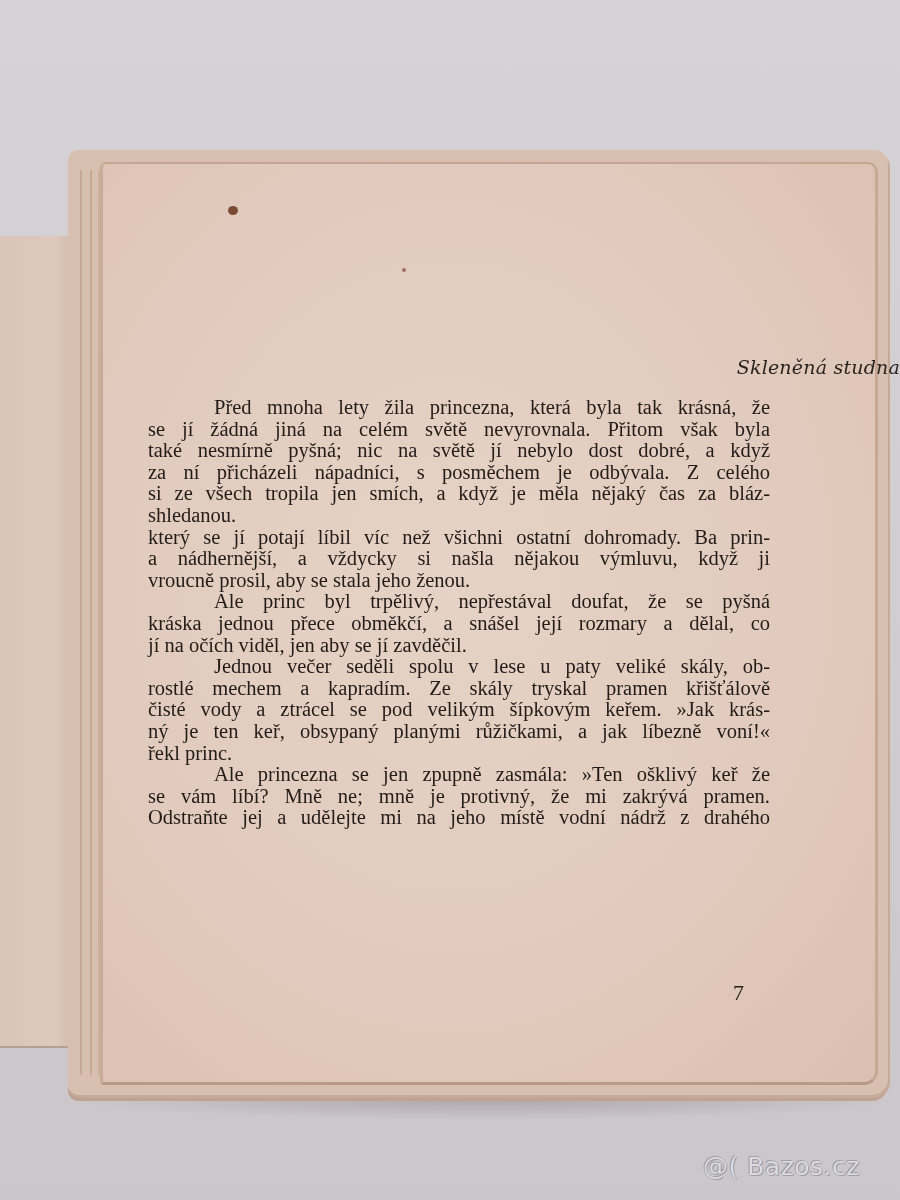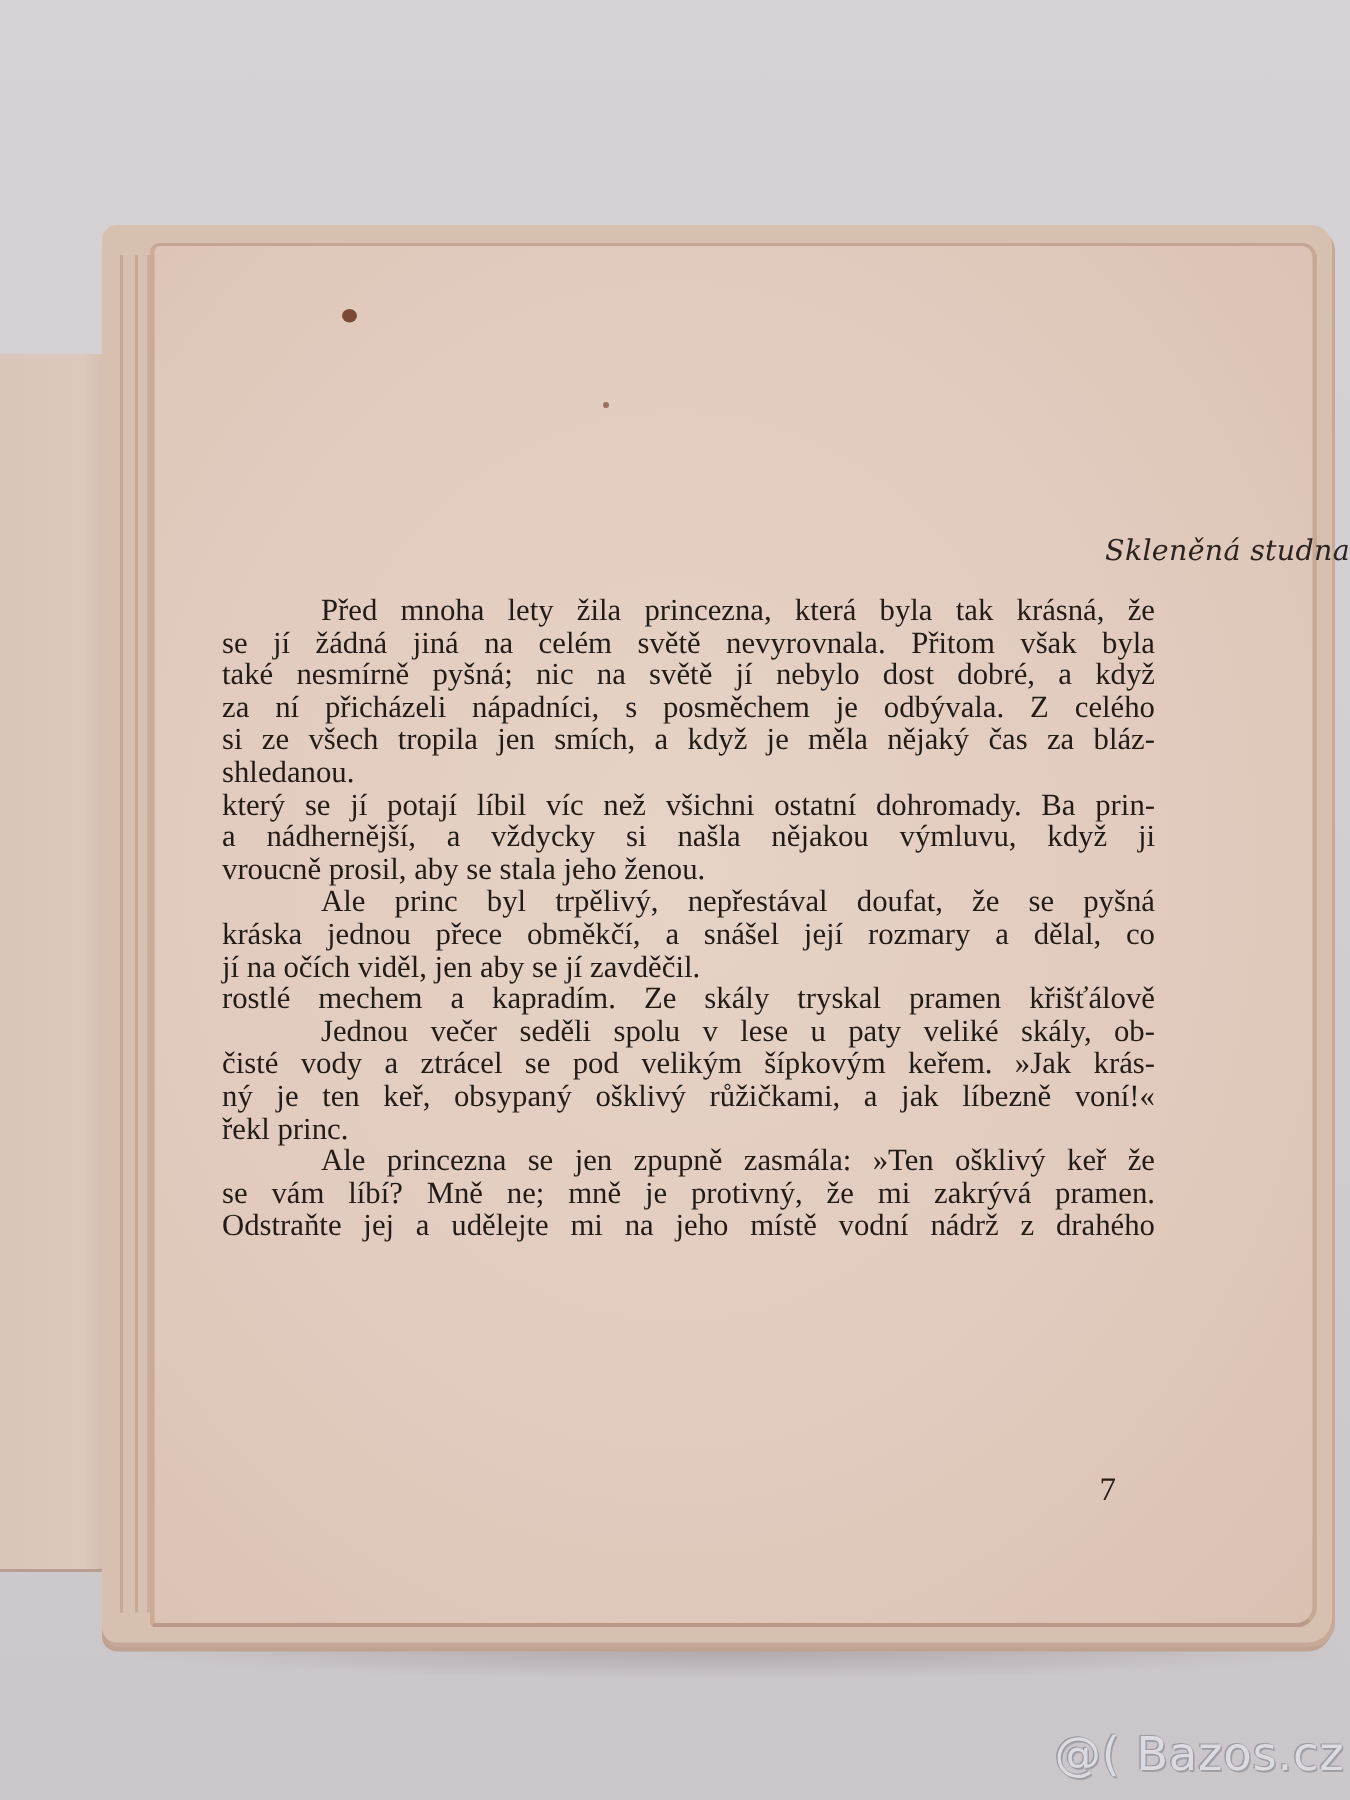--- a/index.html
+++ b/index.html
@@ -113,21 +113,21 @@
       top: 980px;
       font-family: "Liberation Serif", serif;
       font-size: 22px;
       color: #231c19;
     }
     .watermark {
       position: absolute;
       left: 703px;
       top: 1152px;
       font-family: "DejaVu Sans", sans-serif;
-      font-size: 31px;
+      font-size: 25px;
       color: rgba(235,235,240,0.85);
       text-shadow: 0 0 1px rgba(120,120,130,0.9), 1px 1px 0 rgba(140,140,150,0.6), -1px -1px 0 rgba(140,140,150,0.6);
       letter-spacing: 0.5px;
     }
   </style>
 </head>
 <body>
 
 <div class="left-page"></div>
 <div class="book-shadow"></div>
@@ -158,24 +158,24 @@
     <span class="line">který se jí potají líbil víc než všichni ostatní dohromady. Ba prin-</span>
     <span class="line">a nádhernější, a vždycky si našla nějakou výmluvu, když ji</span>
     <span class="line last">vroucně prosil, aby se stala jeho ženou.</span>
   </p>
   <p>
     <span class="line indent">Ale princ byl trpělivý, nepřestával doufat, že se pyšná</span>
     <span class="line">kráska jednou přece obměkčí, a snášel její rozmary a dělal, co</span>
     <span class="line last">jí na očích viděl, jen aby se jí zavděčil.</span>
   </p>
   <p>
+    <span class="line indent">Jednou večer seděli spolu v lese u paty veliké skály, ob-</span>
     <span class="line">rostlé mechem a kapradím. Ze skály tryskal pramen křišťálově</span>
-    <span class="line indent">Jednou večer seděli spolu v lese u paty veliké skály, ob-</span>
     <span class="line">čisté vody a ztrácel se pod velikým šípkovým keřem. »Jak krás-</span>
-    <span class="line">ný je ten keř, obsypaný ošklivý růžičkami, a jak líbezně voní!«</span>
+    <span class="line">ný je ten keř, obsypaný planými růžičkami, a jak líbezně voní!«</span>
     <span class="line last">řekl princ.</span>
   </p>
   <p>
     <span class="line indent">Ale princezna se jen zpupně zasmála: »Ten ošklivý keř že</span>
     <span class="line">se vám líbí? Mně ne; mně je protivný, že mi zakrývá pramen.</span>
     <span class="line">Odstraňte jej a udělejte mi na jeho místě vodní nádrž z drahého</span>
   </p>
 </div>
 
 <div class="page-number">7</div>

